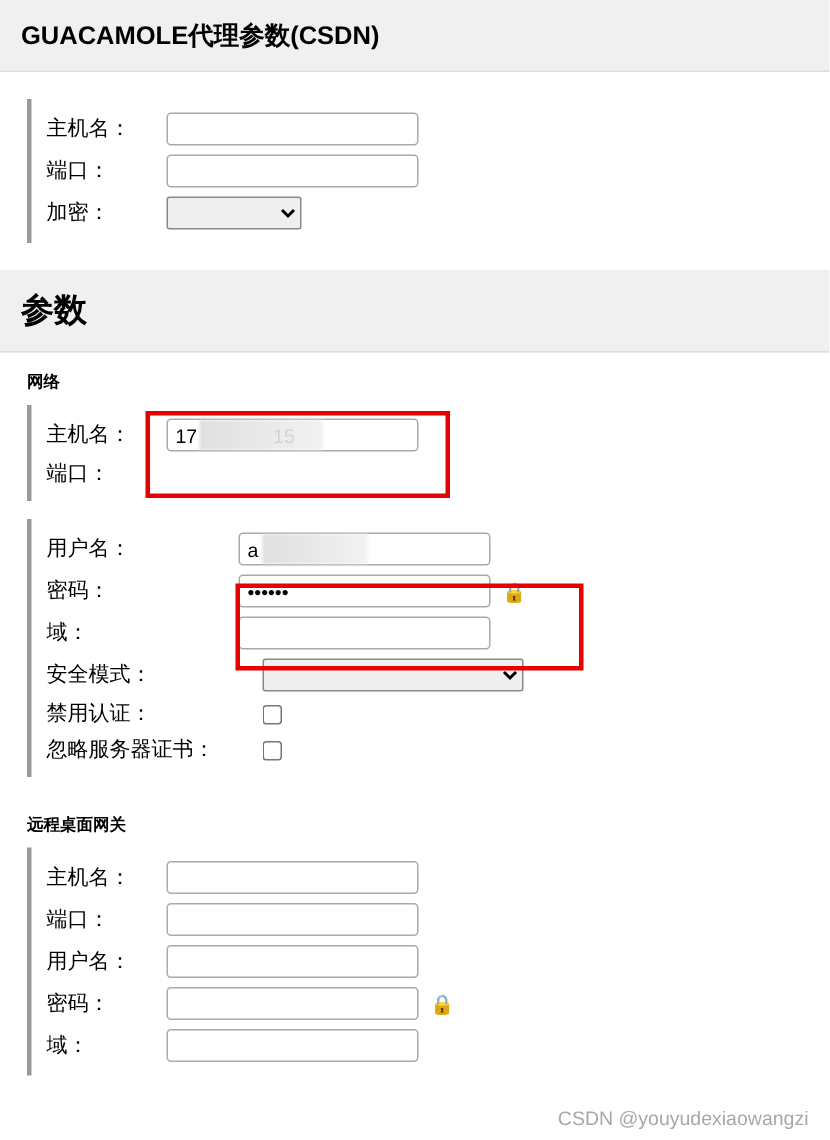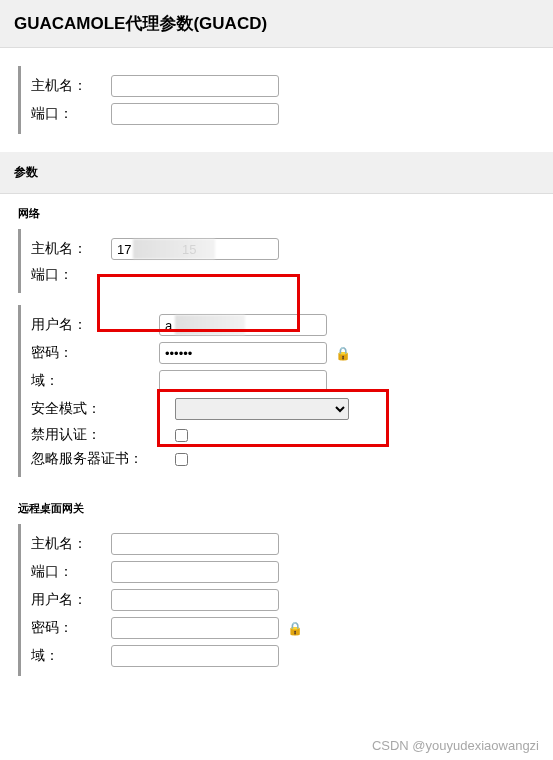--- a/index.html
+++ b/index.html
@@ -13,21 +13,21 @@
     .section-header {
       background: #f0f0f0;
       padding: 12px 14px;
       font-weight: bold;
       font-size: 17px;
       color: #000;
       border-bottom: 1px solid #ddd;
     }
     .section-header.sub {
       background: #f0f0f0;
-      font-size: 12px;
+      font-size: 22px;
     }
     .section-body {
       padding: 18px 18px 18px 18px;
     }
     .sub-heading {
       font-weight: bold;
       font-size: 11px;
       padding: 12px 18px 8px 18px;
     }
     .field-group {
@@ -108,31 +108,35 @@
       font-size: 13px;
       pointer-events: none;
     }
     .content-wrap { position: relative; width: 553px; min-height: 760px; }
   </style>
 </head>
 <body>
 
 <div class="content-wrap">
 
-  <div class="section-header">GUACAMOLE代理参数(GUACD)</div>
+  <div class="section-header">GUACAMOLE代理参数(CSDN)</div>
   <div class="section-body">
     <div class="field-group" style="margin:0;">
       <div class="field-row">
         <span class="field-label">主机名：</span>
         <input type="text" value="" style="">
       </div>
       <div class="field-row">
         <span class="field-label">端口：</span>
         <input type="text" value="" style="">
       </div>
+      <div class="field-row">
+        <span class="field-label">加密：</span>
+        <select class="select-sm"></select>
+      </div>
     </div>
   </div>
 
   <div class="section-header sub">参数</div>
 
   <div class="sub-heading">网络</div>
   <div class="field-group">
     <div class="field-row">
       <span class="field-label">主机名：</span>
       <span class="input-cell">

